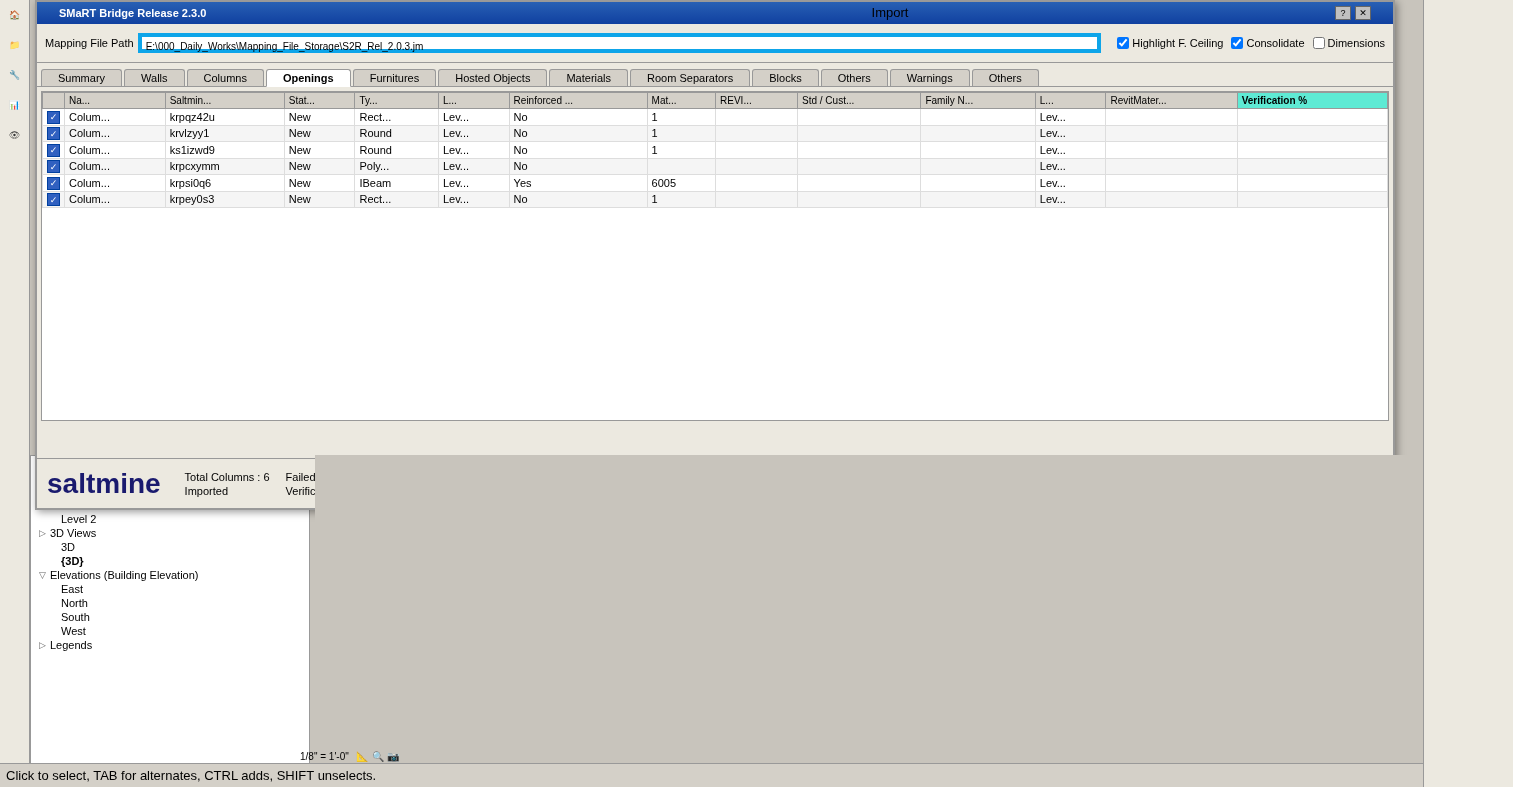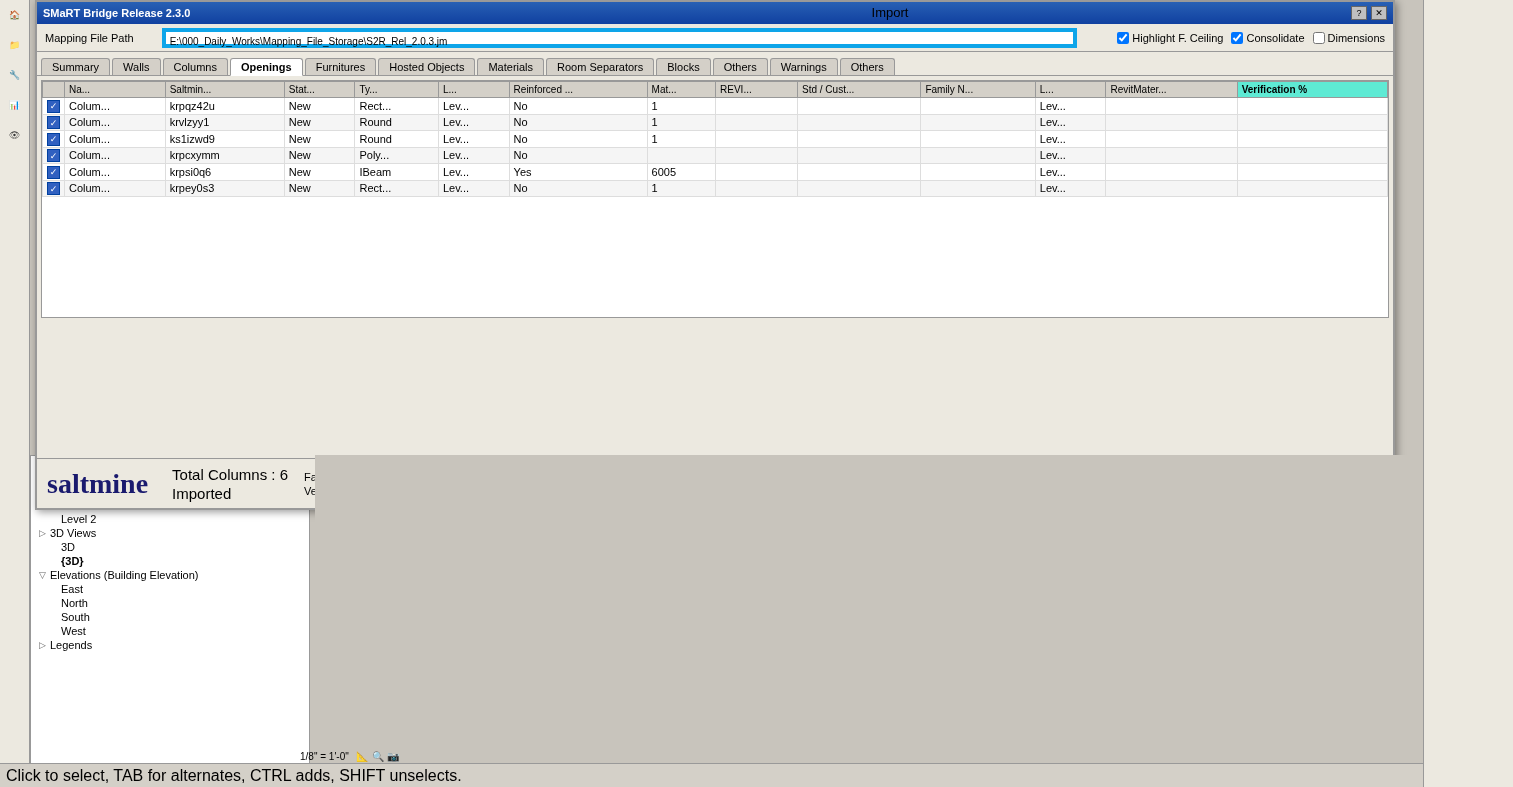--- a/index.html
+++ b/index.html
@@ -38,62 +38,62 @@
 
     
     .dialog {
       position: absolute; top: 0; left: 35px; width: 1360px; height: 510px;
       background: #ece9e0; border: 2px solid #999;
       box-shadow: 2px 2px 8px rgba(0,0,0,0.4);
     }
     .dialog-titlebar {
       height: 22px; background: linear-gradient(to bottom, #2860b4, #1040a0);
       display: flex; align-items: center; justify-content: space-between;
-      padding: 0 6px; color: #fff;
+      padding: 0 22px; color: #fff;
     }
     .dialog-title { font-size: 11px; font-weight: bold; }
     .titlebar-controls { display: flex; gap: 4px; }
     .titlebar-btn {
       width: 16px; height: 14px; background: #c0c0c0; border: 1px solid #666;
       font-size: 9px; display: flex; align-items: center; justify-content: center;
       cursor: pointer; color: #000;
     }
 
     
     .dialog-header {
-      height: 28px; background: #ece9e0; border-bottom: 1px solid #999;
-      display: flex; align-items: center; padding: 0 8px; gap: 28px;
+      height: 39px; background: #ece9e0; border-bottom: 1px solid #999;
+      display: flex; align-items: center; padding: 0 8px; gap: 4px;
     }
     .mapping-label { font-size: 11px; }
     .mapping-path {
       flex: 1; height: 20px; background: #fff; border: 4px solid #0ea5e9;
       padding: 0 4px; font-size: 10px; line-height: 20px;
     }
     .header-checks { display: flex; align-items: center; gap: 8px; margin-left: 12px; }
     .check-item { display: flex; align-items: center; gap: 3px; font-size: 11px; }
     .check-item input[type=checkbox] { width: 12px; height: 12px; }
 
     
     .tab-bar {
       height: 24px; background: #ece9e0; border-bottom: 1px solid #999;
       display: flex; align-items: flex-end; padding: 0 4px; gap: 2px;
     }
     .tab {
-      padding: 2px 10px; border: 1px solid #999; border-bottom: none;
+      padding: 2px 16px; border: 1px solid #999; border-bottom: none;
       background: #d4d0c8; font-size: 11px; cursor: pointer;
       border-radius: 3px 3px 0 0;
     }
     .tab.active {
       background: #fff; font-weight: bold; border-bottom: 1px solid #fff;
       margin-bottom: -1px; z-index: 1;
     }
 
     
     .table-area {
-      background: #fff; margin: 4px; height: 238px; overflow: auto;
+      background: #fff; margin: 4px; height: 330px; overflow: auto;
       border: 1px solid #999;
     }
     table {
       width: 100%; border-collapse: collapse; font-size: 11px;
     }
     th {
       background: #d4d0c8; border: 1px solid #999; padding: 2px 4px;
       text-align: left; white-space: nowrap; position: sticky; top: 0;
       font-weight: normal; font-size: 10px;
     }
@@ -109,41 +109,41 @@
       color: #fff; font-size: 9px;
     }
 
     
     .dialog-footer {
       position: absolute; bottom: 0; left: 0; right: 0; height: 50px;
       background: #ece9e0; border-top: 1px solid #999;
       display: flex; align-items: center; padding: 4px 10px; gap: 16px;
     }
     .logo-text {
-      font-size: 28px; font-weight: bold; color: #1a1a6e; font-family: Liberation Serif, serif;
+      font-size: 28px; font-weight: bold; color: #1a1a6e; font-family: Liberation Sans, sans-serif;
       margin-right: 8px; line-height: 1;
     }
-    .stats-block { display: flex; flex-direction: column; gap: 2px; font-size: 15px; }
+    .stats-block { display: flex; flex-direction: column; gap: 2px; font-size: 11px; }
     .failed-block { display: flex; flex-direction: column; gap: 2px; font-size: 11px; }
     .worksets-block { display: flex; align-items: center; gap: 6px; font-size: 11px; }
     .worksets-select {
       width: 180px; height: 20px; background: #fff; border: 1px solid #999; font-size: 10px;
     }
     .footer-btn {
       height: 22px; padding: 0 10px; background: #d4d0c8;
       border: 1px solid #999; font-size: 11px; cursor: pointer;
       border-top-color: #fff; border-left-color: #fff;
     }
     .footer-spacer { flex: 1; }
 
     
     .status-bar {
       position: absolute; bottom: 0; left: 0; right: 0; height: 24px;
       background: #d4d0c8; border-top: 1px solid #999;
-      display: flex; align-items: center; padding: 0 6px; font-size: 16px; gap: 8px;
+      display: flex; align-items: center; padding: 0 6px; font-size: 13px; gap: 8px;
     }
     .status-text { flex: 1; }
 
     
     .right-panel {
       position: absolute; top: 0; right: 0; width: 90px; height: 787px;
       background: #ece9e0; border-left: 1px solid #999;
     }
 
     

